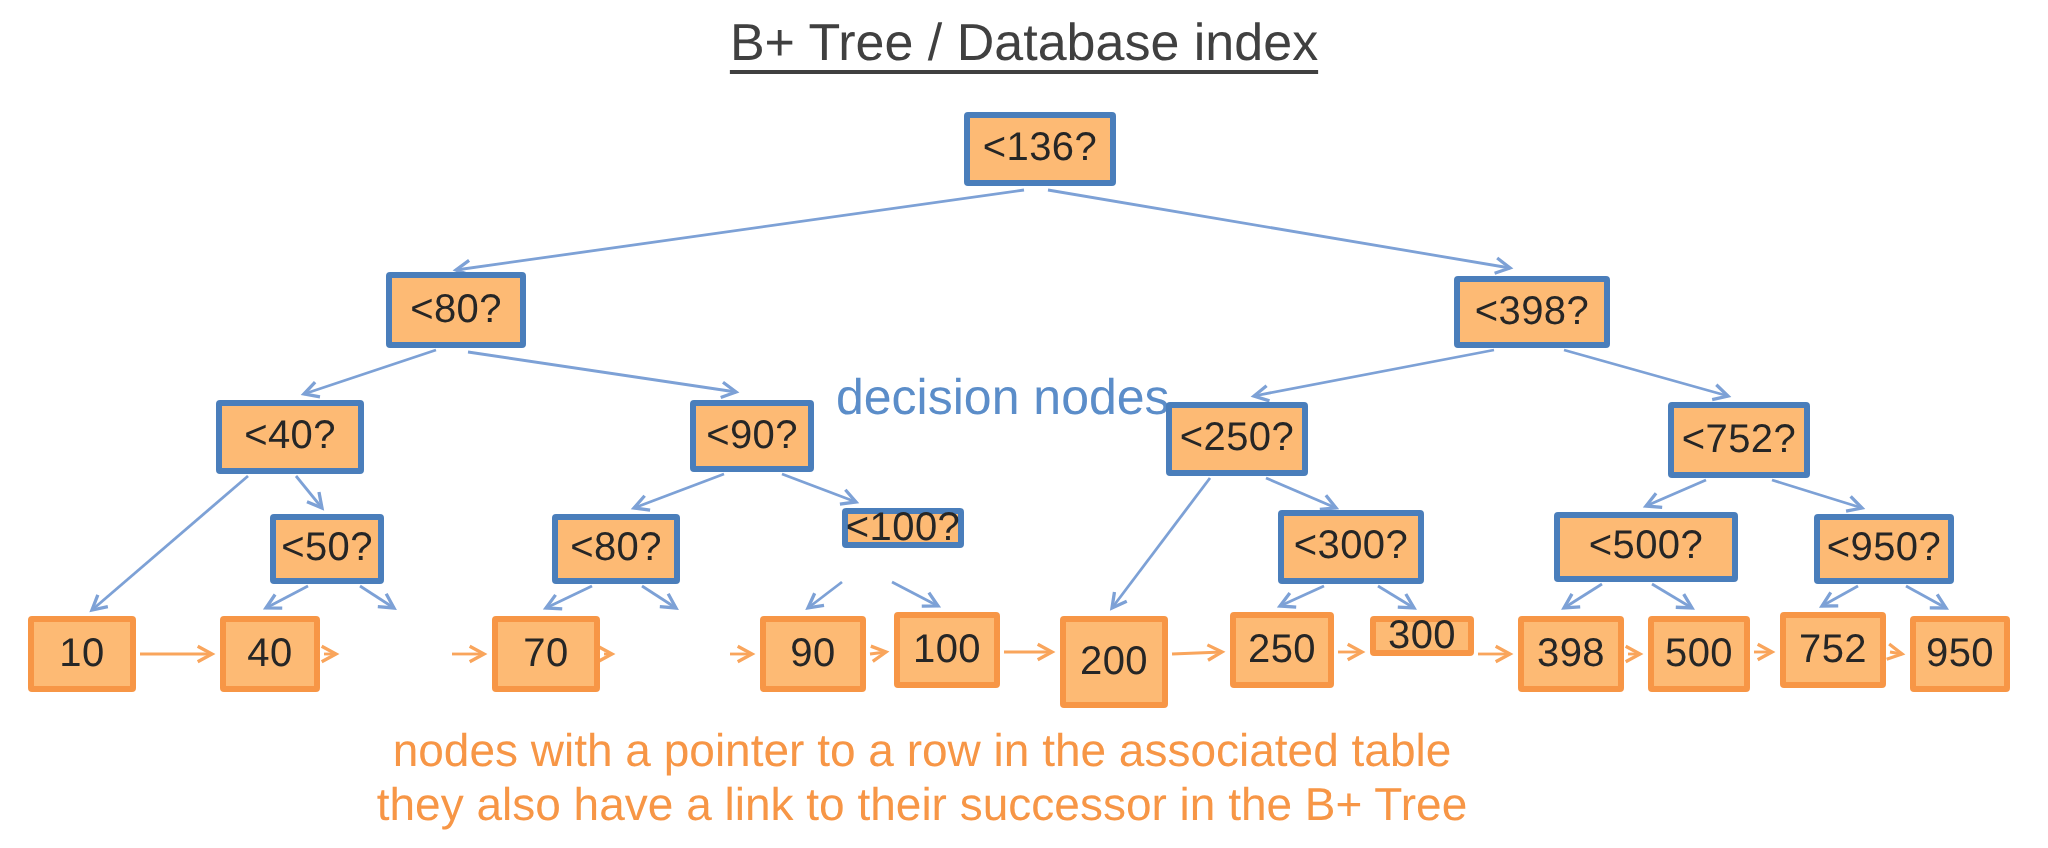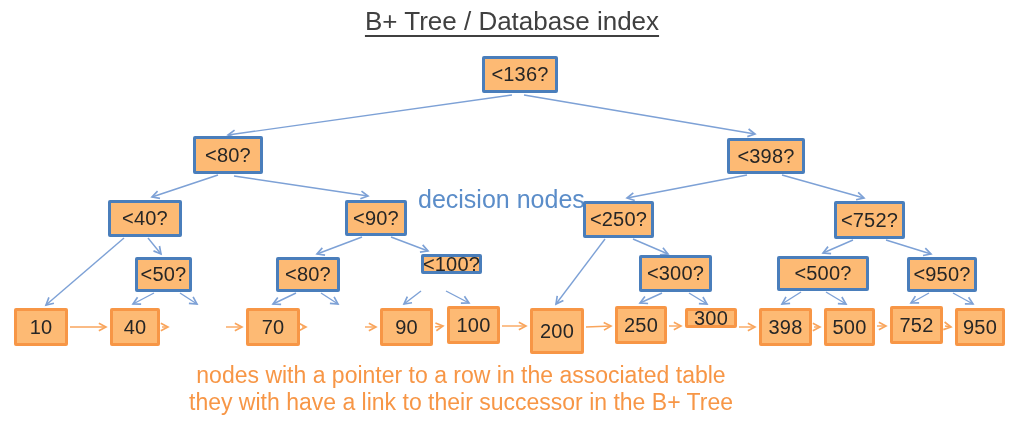--- a/index.html
+++ b/index.html
@@ -125,16 +125,16 @@
   <div class="lnode" style="left:530px;top:308px;width:54px;height:46px">200</div>
   <div class="lnode" style="left:615px;top:306px;width:52px;height:38px">250</div>
   <div class="lnode" style="left:685px;top:308px;width:52px;height:20px">300</div>
   <div class="lnode" style="left:759px;top:308px;width:53px;height:38px">398</div>
   <div class="lnode" style="left:824px;top:308px;width:51px;height:38px">500</div>
   <div class="lnode" style="left:890px;top:306px;width:53px;height:38px">752</div>
   <div class="lnode" style="left:955px;top:308px;width:50px;height:38px">950</div>
 
   <div class="footer">
     <div>nodes with a pointer to a row in the associated table</div>
-    <div>they with have a link to their successor in the B+ Tree</div>
+    <div>they also have a link to their successor in the B+ Tree</div>
   </div>
 
 </div>
 
 </body></html>

